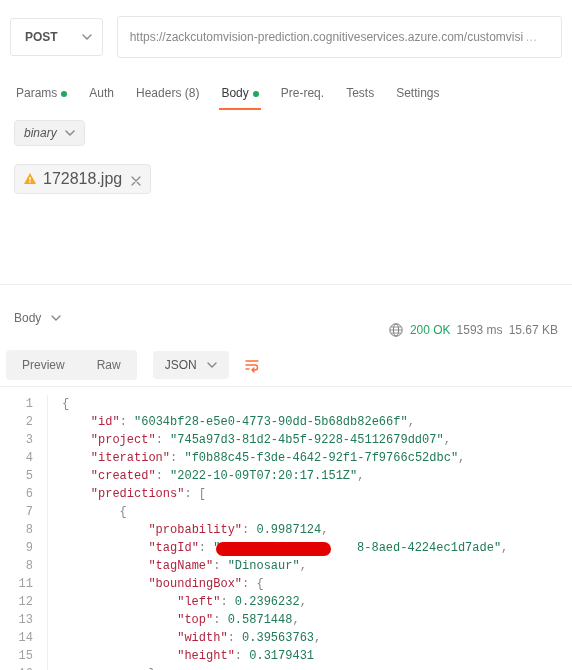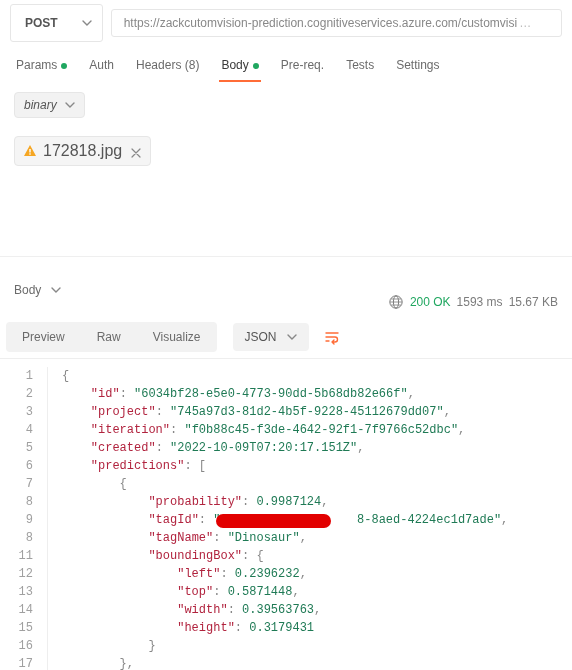--- a/index.html
+++ b/index.html
@@ -8,22 +8,22 @@
       font-size: 12px;
       color: #505050;
       background: #fff;
       width: 572px;
       height: 670px;
       overflow: hidden;
     }
     .request-row {
       display: flex;
       align-items: center;
-      padding: 4px 10px;
-      gap: 8px;
+      padding: 16px 10px;
+      gap: 14px;
     }
     .method-select {
       display: flex;
       align-items: center;
       gap: 24px;
       border: 1px solid #e6e6e6;
       background: #fff;
       height: 38px;
       padding: 0 10px 0 14px;
       border-radius: 3px;
@@ -34,21 +34,21 @@
     .chevron-down {
       width: 10px;
       height: 10px;
       display: inline-flex;
       align-items: center;
       justify-content: center;
     }
     .chevron-down svg { display: block; }
     .url-bar {
       flex: 1;
-      height: 28px;
+      height: 42px;
       border: 1px solid #e6e6e6;
       border-radius: 3px;
       display: flex;
       align-items: center;
       padding: 0 12px;
       color: #888;
       font-size: 12px;
       white-space: nowrap;
       overflow: hidden;
     }
@@ -310,21 +310,20 @@
     <span>1593 ms</span>
     <span>15.67 KB</span>
   </div>
 </div>
 
 
 <div class="view-toolbar">
   <div class="view-group">
     <div class="view-btn">Preview</div>
     <div class="view-btn">Raw</div>
-    <div class="view-btn">Visualize</div>
   </div>
   <div class="json-select">
     <span>JSON</span>
     <span class="chevron-down">
       <svg width="10" height="6" viewBox="0 0 10 6">
           <path d="M1 1l4 4 4-4" stroke="#888" stroke-width="1.4" fill="none" stroke-linecap="round"></path>
         </svg>
     </span>
   </div>
   <span class="wrap-icon">

